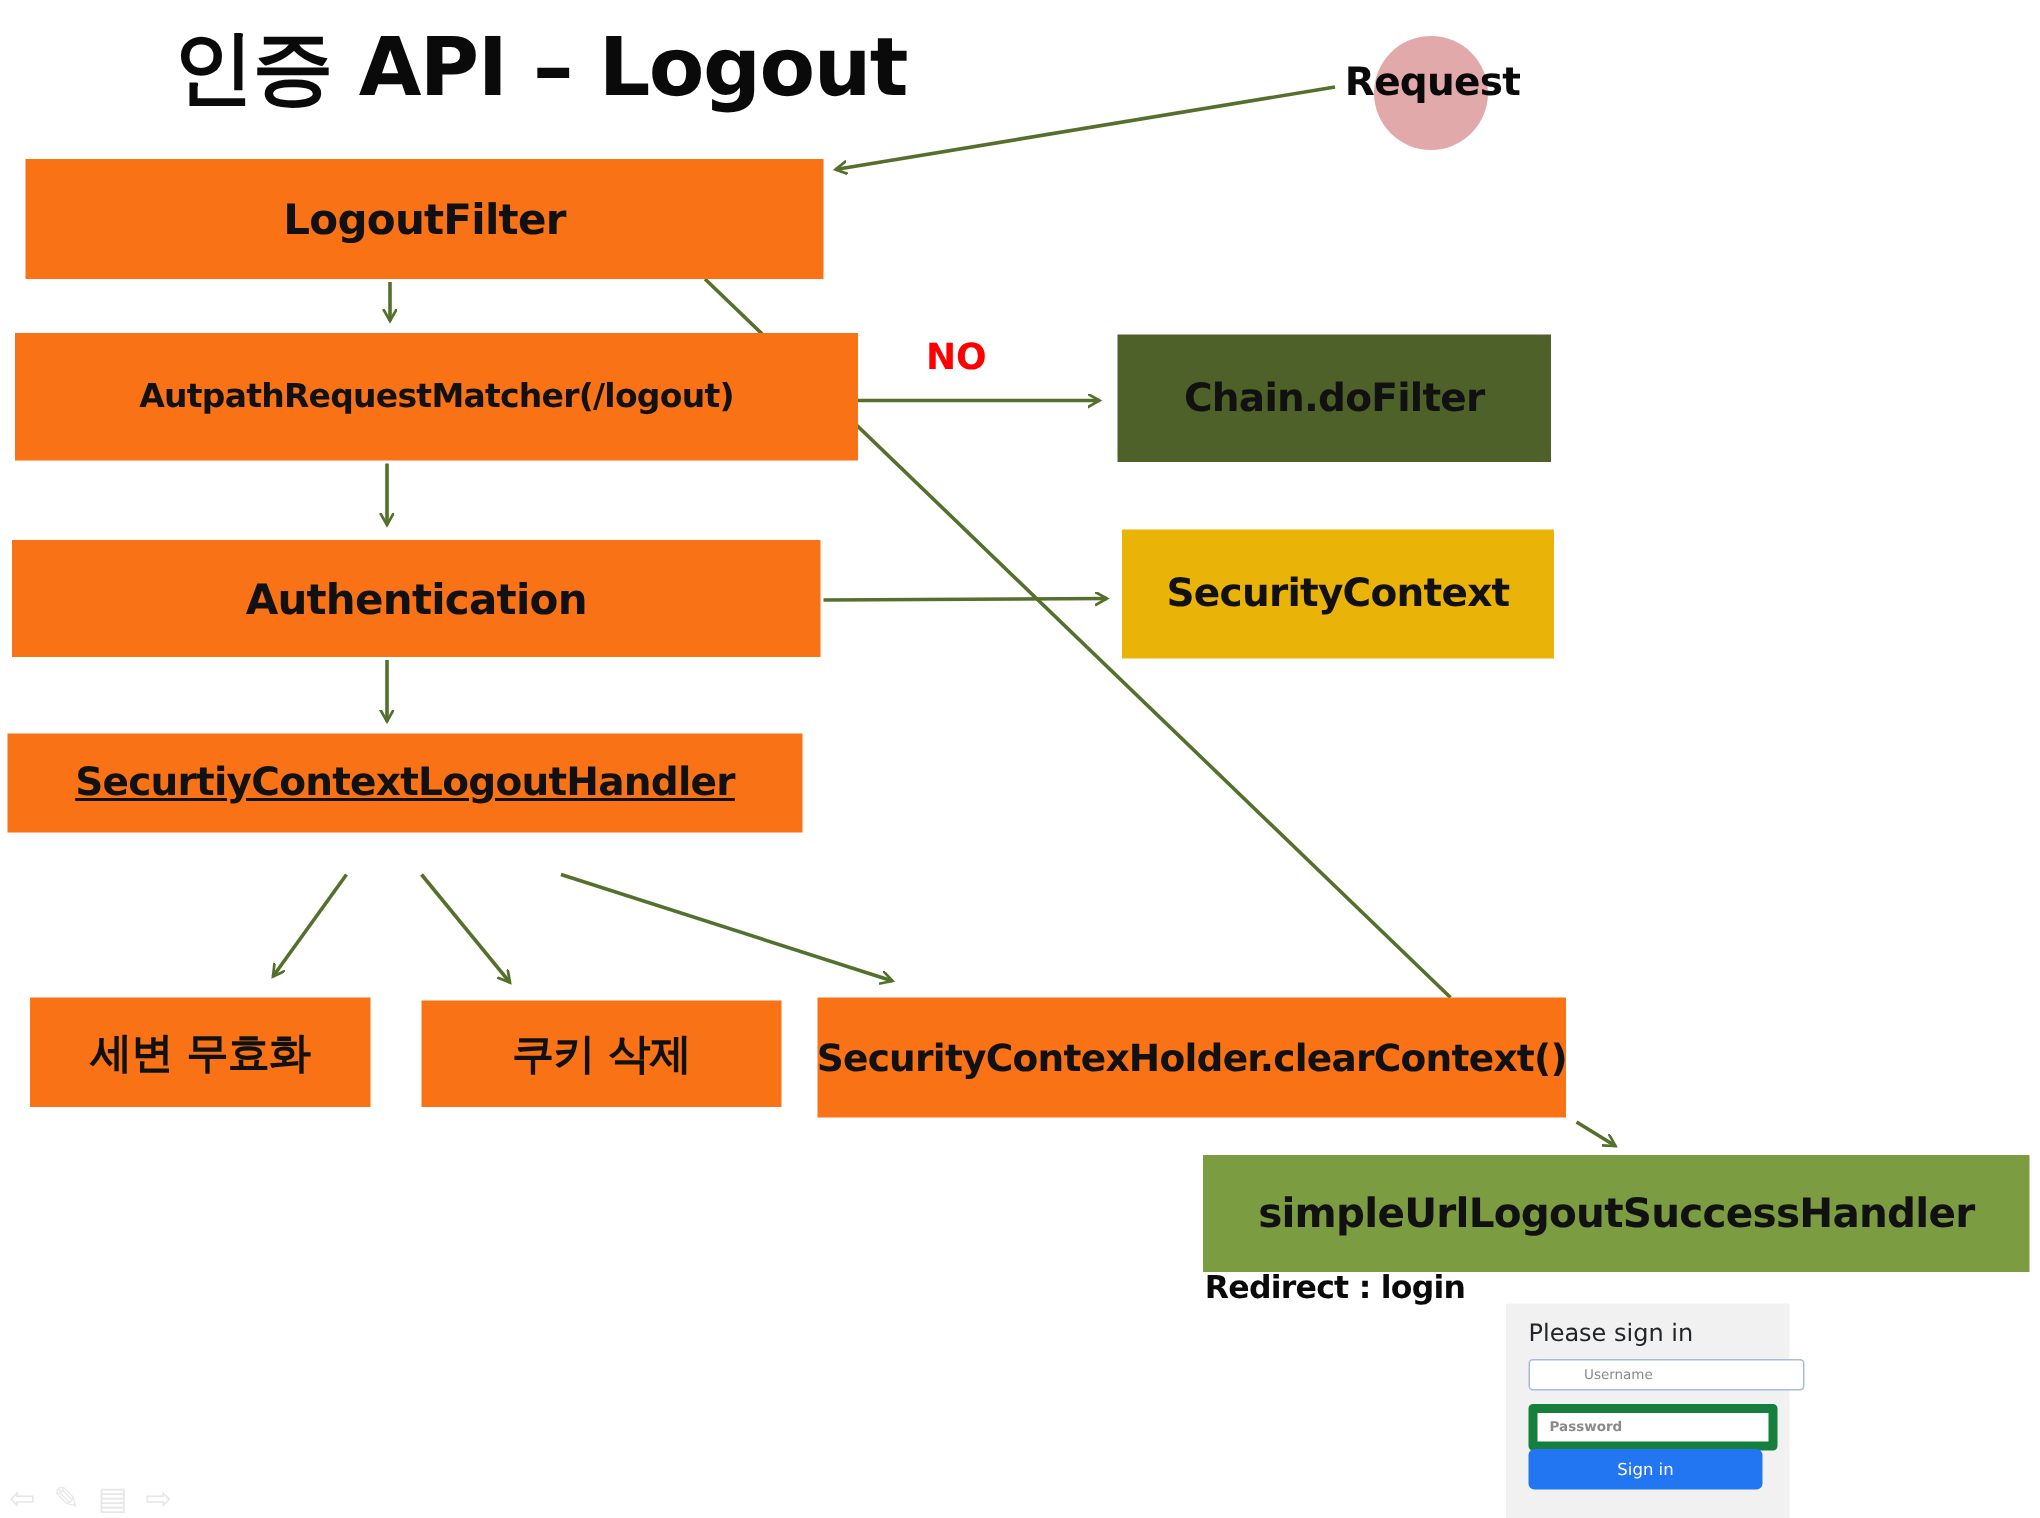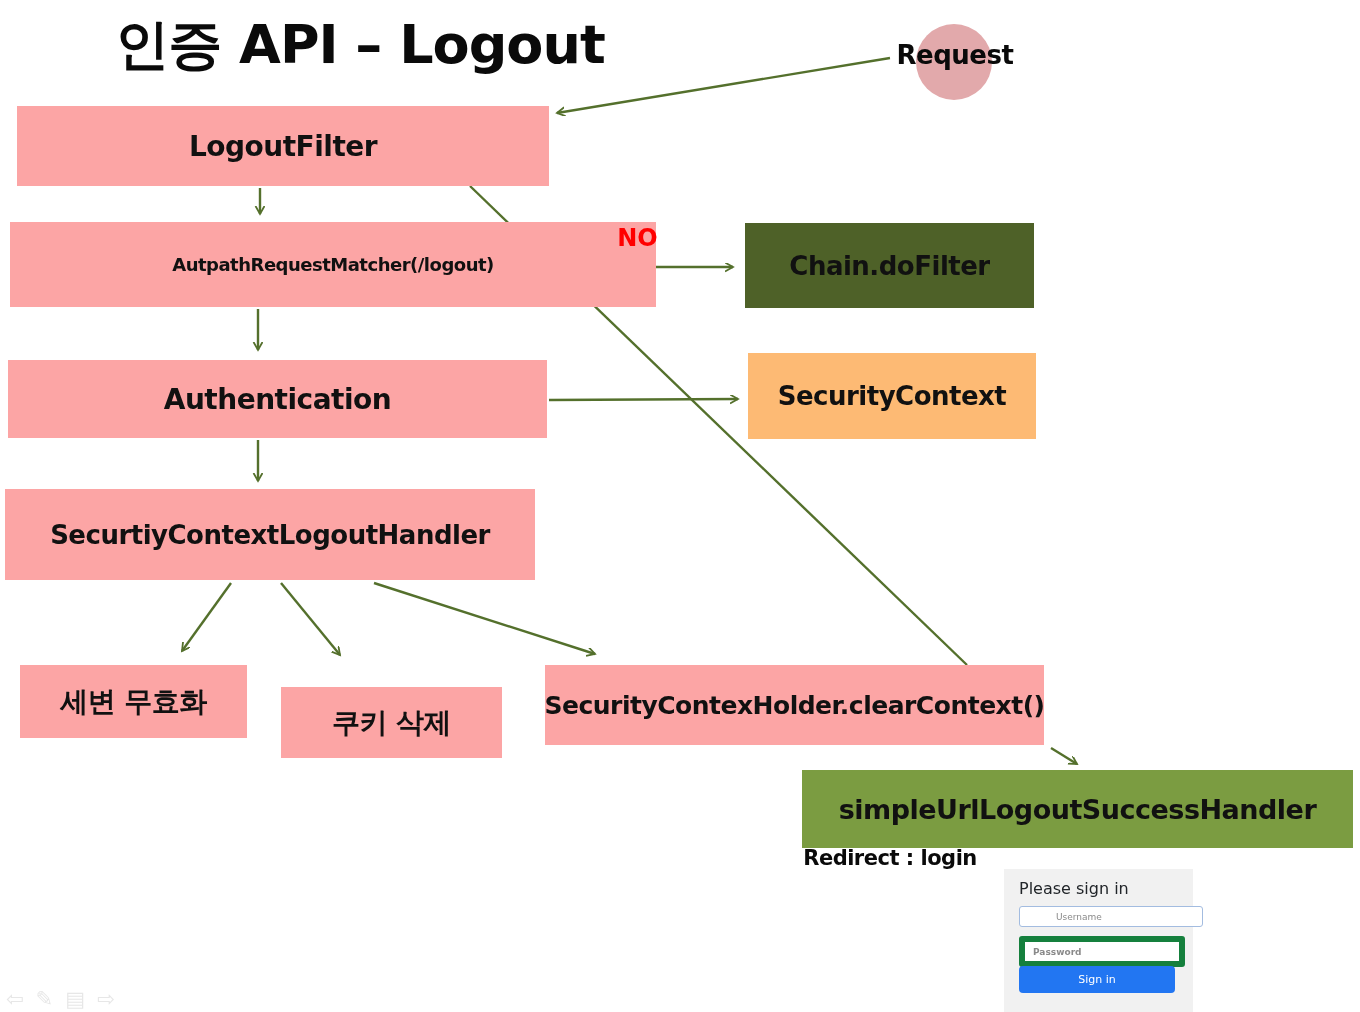--- a/index.html
+++ b/index.html
@@ -5,24 +5,24 @@
   html,body{margin:0;padding:0;background:#ffffff;}
   .stage{
     position:relative;width:1360px;height:1012px;background:#ffffff;overflow:hidden;
     font-family:"DejaVu Sans","Liberation Sans",sans-serif;
   }
   .connectors{position:absolute;left:0;top:0;z-index:1;}
   .node{
     position:absolute;z-index:2;display:flex;align-items:center;justify-content:center;
     color:#111111;font-weight:bold;letter-spacing:-0.5px;white-space:nowrap;text-align:center;
   }
-  .light{background:#fca5a5;}
+  .light{background:#f97316;}
   .darkolive{background:#4e6128;}
   .midgreen{background:#7b9c41;}
-  .gray{background:#fdba74;text-align:right;}
+  .gray{background:#eab308;text-align:right;}
   .title{
     position:absolute;left:118px;top:10px;width:484px;height:70px;z-index:2;
     display:flex;align-items:center;justify-content:center;
     font-size:54px;font-weight:bold;color:#0a0a0a;letter-spacing:-1px;white-space:nowrap;
   }
   .request-circle{
     position:absolute;left:916px;top:24px;width:76px;height:76px;border-radius:50%;
     background:#e2a9ab;z-index:2;
   }
   .request-label{
@@ -56,27 +56,27 @@
     background:#2276f2;color:#ffffff;font-size:11px;cursor:pointer;
     font-family:"DejaVu Sans","Liberation Sans",sans-serif;
   }
   .slide-toolbar{
     position:absolute;left:6px;top:988px;z-index:2;display:flex;gap:12px;
     color:#e7e7e7;font-size:21px;line-height:22px;
   }
   .slide-toolbar span{cursor:pointer;}
   
   .n-logout-filter{left:17px;top:106px;width:532px;height:80px;font-size:28px;}
-  .n-request-matcher{left:10px;top:222px;width:646px;height:85px;font-size:18px;}
+  .n-request-matcher{left:10px;top:222px;width:562px;height:85px;font-size:22px;}
   .n-chain-do-filter{left:745px;top:223px;width:289px;height:85px;font-size:26px;}
   .n-authentication{left:8px;top:360px;width:539px;height:78px;font-size:28px;}
   .n-security-context{left:748px;top:353px;width:288px;height:86px;font-size:26px;}
-  .n-logout-handler{left:5px;top:489px;width:530px;height:91px;font-size:26px;}
+  .n-logout-handler{left:5px;top:489px;width:530px;height:66px;font-size:26px;text-decoration:underline;}
   .n-session-invalidate{left:20px;top:665px;width:227px;height:73px;font-size:28px;}
-  .n-cookie-delete{left:281px;top:667px;width:221px;height:71px;font-size:28px;margin-top:20px;}
+  .n-cookie-delete{left:281px;top:667px;width:240px;height:71px;font-size:28px;}
   .n-clear-context{left:545px;top:665px;width:499px;height:80px;font-size:25px;}
   .n-success-handler{left:802px;top:770px;width:551px;height:78px;font-size:27px;}
 </style>
 </head>
 <body>
 
 <div class="stage">
 
   <svg class="connectors" width="1360" height="1012" viewBox="0 0 1360 1012">
     <defs>

